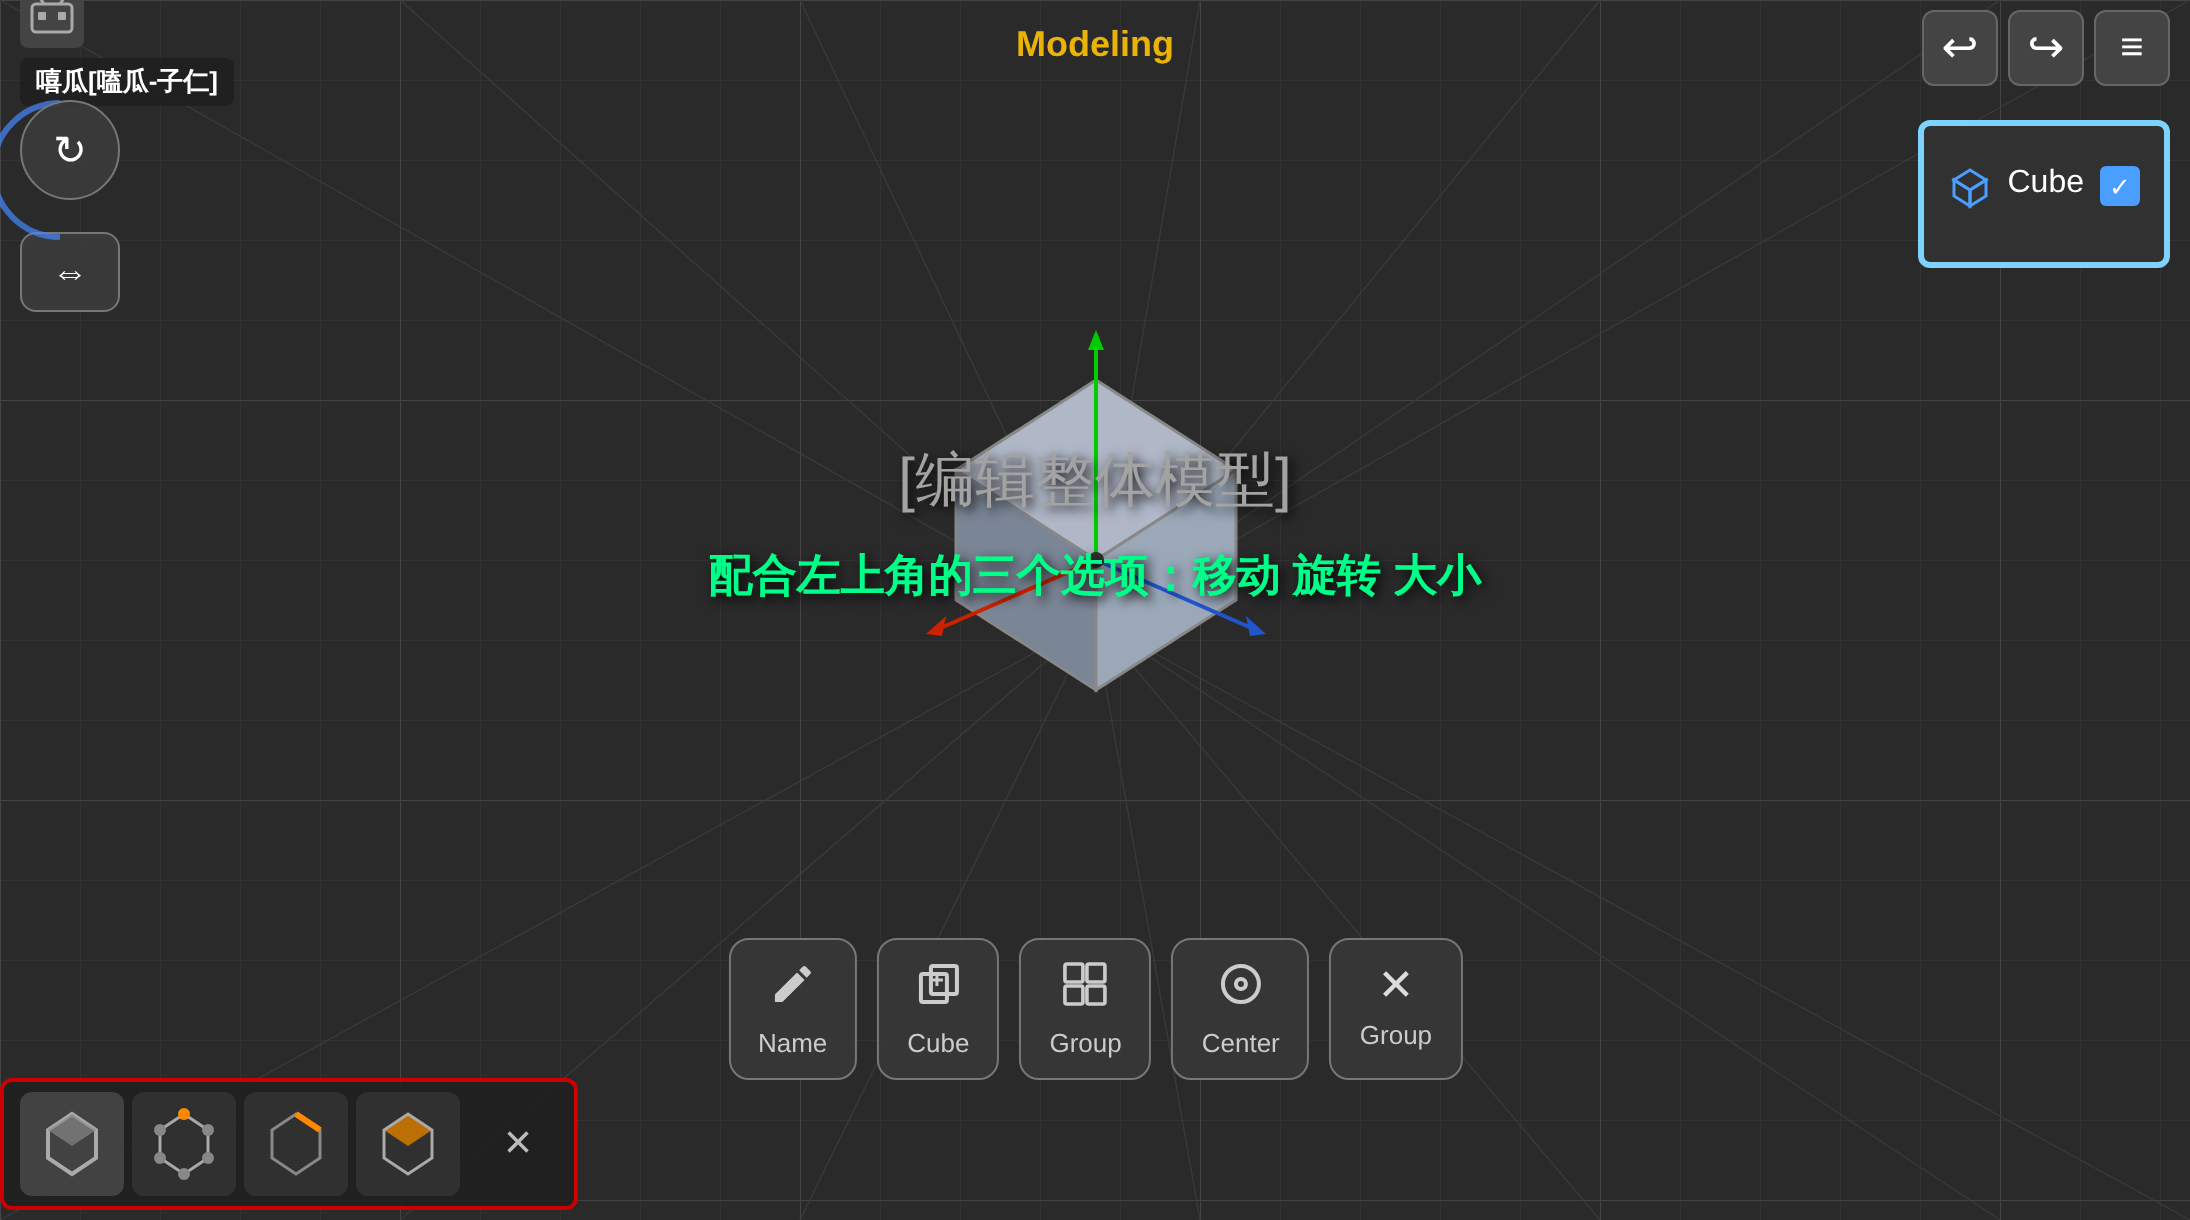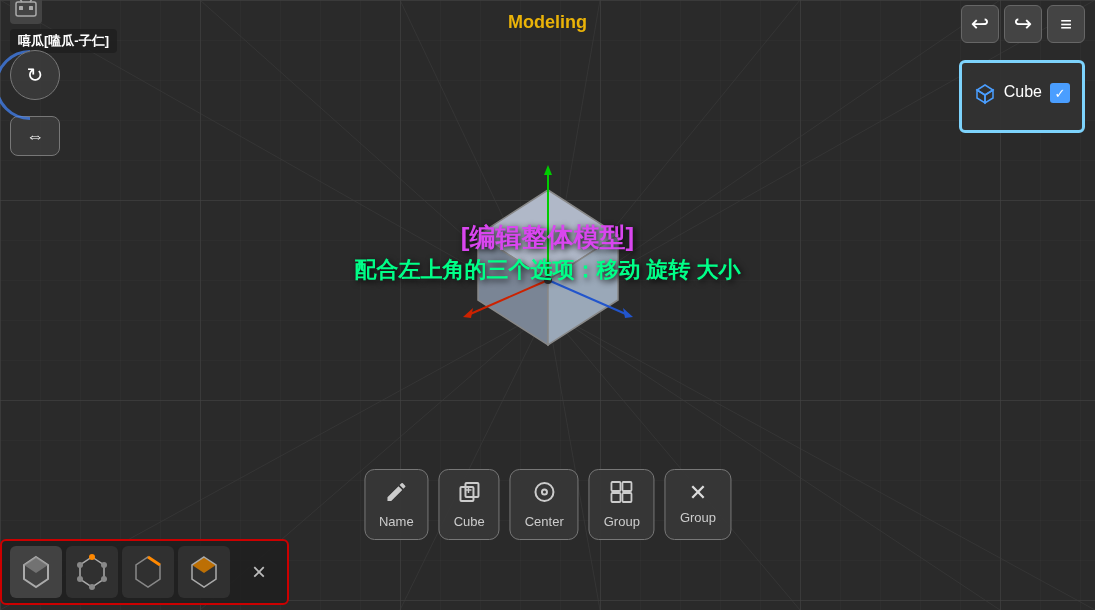--- a/index.html
+++ b/index.html
@@ -376,22 +376,22 @@
         <polygon points="11,2 19,7 11,12 3,7" fill="none" stroke="#4a9eff" stroke-width="1.5"></polygon>
         <polygon points="3,7 11,12 11,20 3,15" fill="none" stroke="#4a9eff" stroke-width="1.5"></polygon>
         <polygon points="11,12 19,7 19,15 11,20" fill="none" stroke="#4a9eff" stroke-width="1.5"></polygon>
       </svg>
     </div>
     <span class="cube-label" style="color:#fff;font-size:16px;">Cube</span>
     <div class="checkbox" style="width:20px;height:20px;background:#4a9eff;border-radius:3px;display:flex;align-items:center;justify-content:center;color:white;font-size:13px;">✓</div>
   </div>
 
   <div id="center-text">
-    <div class="line1" style="color:#d946ef;font-size:26px;font-weight:bold;text-shadow:2px 2px 6px rgba(0,0,0,0.9);">[编辑整体模型]</div>
-    <div class="line2" style="color:#00ff88;font-size:22px;font-weight:bold;text-shadow:2px 2px 6px rgba(0,0,0,0.9);margin-top:0;">配合左上角的三个选项：移动 旋转 大小</div>
+    <div class="line1" style="color:#a3a3a3;font-size:30px;font-weight:normal;text-shadow:2px 2px 6px rgba(0,0,0,0.9);">[编辑整体模型]</div>
+    <div class="line2" style="color:#00ff88;font-size:22px;font-weight:bold;text-shadow:2px 2px 6px rgba(0,0,0,0.9);margin-top:12px;">配合左上角的三个选项：移动 旋转 大小</div>
   </div>
 
   <div id="bottom-toolbar">
 
     <div class="tool-btn">
       <span class="icon">
         <svg width="24" height="24" viewBox="0 0 24 24">
           <path d="M3 17.25V21h3.75L17.81 9.94l-3.75-3.75L3 17.25zM20.71 7.04a1 1 0 000-1.41l-2.34-2.34a1 1 0 00-1.41 0l-1.83 1.83 3.75 3.75 1.83-1.83z" fill="#ccc"></path>
         </svg>
       </span>
@@ -406,37 +406,37 @@
           <line x1="11" y1="7" x2="11" y2="13" stroke="#ccc" stroke-width="1.5"></line>
           <line x1="8" y1="10" x2="14" y2="10" stroke="#ccc" stroke-width="1.5"></line>
         </svg>
       </span>
       <span class="label">Cube</span>
     </div>
 
     <div class="tool-btn">
       <span class="icon">
         <svg width="24" height="24" viewBox="0 0 24 24">
-          <circle cx="12" cy="12" r="9" fill="none" stroke="#ccc" stroke-width="2"></circle>
-          <circle cx="12" cy="12" r="2.5" fill="none" stroke="#ccc" stroke-width="2"></circle>
-        </svg>
-      </span>
-      <span class="label">Center</span>
-    </div>
-
-    <div class="tool-btn">
-      <span class="icon">
-        <svg width="24" height="24" viewBox="0 0 24 24">
           <rect x="2" y="2" width="9" height="9" rx="1" fill="none" stroke="#ccc" stroke-width="1.8"></rect>
           <rect x="13" y="2" width="9" height="9" rx="1" fill="none" stroke="#ccc" stroke-width="1.8"></rect>
           <rect x="2" y="13" width="9" height="9" rx="1" fill="none" stroke="#ccc" stroke-width="1.8"></rect>
           <rect x="13" y="13" width="9" height="9" rx="1" fill="none" stroke="#ccc" stroke-width="1.8"></rect>
         </svg>
       </span>
       <span class="label">Group</span>
+    </div>
+
+    <div class="tool-btn">
+      <span class="icon">
+        <svg width="24" height="24" viewBox="0 0 24 24">
+          <circle cx="12" cy="12" r="9" fill="none" stroke="#ccc" stroke-width="2"></circle>
+          <circle cx="12" cy="12" r="2.5" fill="none" stroke="#ccc" stroke-width="2"></circle>
+        </svg>
+      </span>
+      <span class="label">Center</span>
     </div>
 
     <div class="tool-btn">
       <span class="icon" style="font-size:22px;color:#ddd;">✕</span>
       <span class="label">Group</span>
     </div>
   </div>
 
   <div id="bottom-modes">
 

